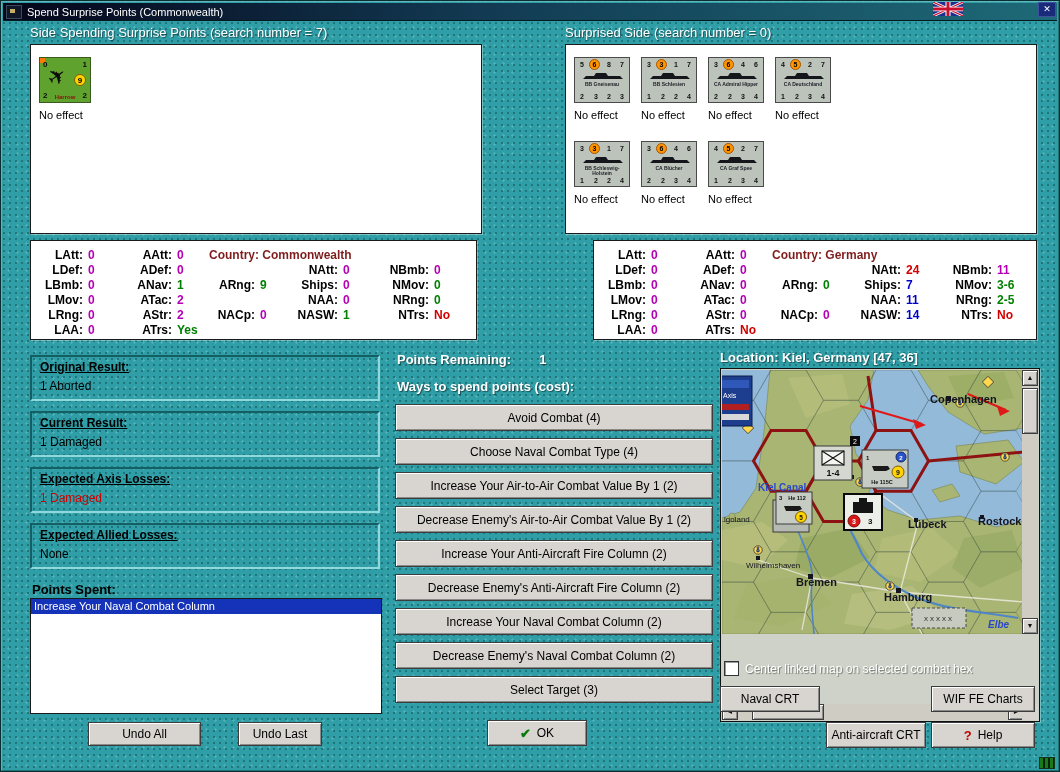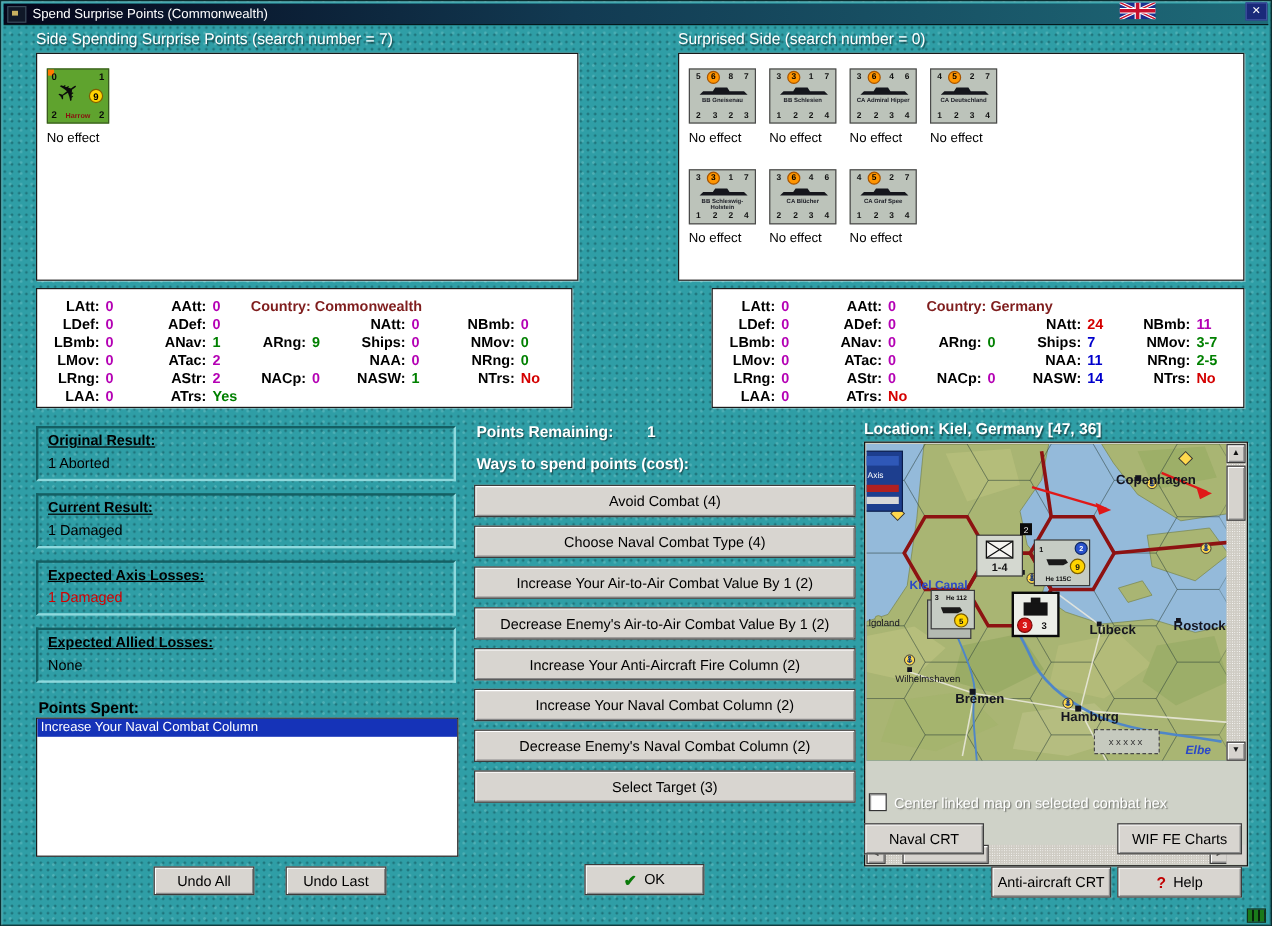--- a/index.html
+++ b/index.html
@@ -70,21 +70,21 @@
   #results-col{position:absolute;left:30px;top:355px;width:350px;}
   .rbox{height:46px;border:2px solid;border-color:#145f63 #8fd9dd #8fd9dd #145f63;padding:3px 8px;box-sizing:border-box;margin-bottom:10px;}
   .rtitle{font-weight:bold;font-size:12px;color:#000;text-decoration:underline;}
   .rval{font-size:12px;color:#000;margin-top:5px;}
   #pts-label{position:absolute;left:32px;top:582px;font-weight:bold;font-size:13px;color:#000;}
   #pts-list{position:absolute;left:30px;top:598px;width:350px;height:114px;background:#fff;border:1px solid #1a1a1a;overflow:hidden;}
   .ps-item{height:15px;line-height:15px;background:#1533b8;color:#fff;font-size:11px;padding-left:3px;white-space:nowrap;}
   
   .btn{background:#d8d5d0;border:1px solid #3c3c3c;box-shadow:inset 1px 1px 0 #ffffff, inset -1px -1px 0 #8a8a8a;
     font-size:12px;color:#000;display:flex;align-items:center;justify-content:center;box-sizing:border-box;position:absolute;cursor:default;white-space:nowrap;}
-  #undo-all{left:88px;top:722px;width:84px;height:24px;margin-left:40px;}
+  #undo-all{left:88px;top:722px;width:113px;height:24px;}
   #undo-last{left:238px;top:722px;width:84px;height:24px;}
   #ok-btn{left:487px;top:720px;width:100px;height:26px;gap:6px;}
   #naval-crt{left:720px;top:686px;width:100px;height:26px;}
   #wif-charts{left:931px;top:686px;width:104px;height:26px;}
   #aa-crt{left:826px;top:722px;width:100px;height:26px;}
   #help-btn{left:931px;top:722px;width:104px;height:26px;gap:6px;}
   .ok-check{color:#0a7a0a;font-weight:bold;font-size:13px;}
   .help-q{color:#c00000;font-weight:bold;font-size:13px;}
   
   #pts-rem{position:absolute;left:397px;top:352px;color:#fff;font-weight:bold;font-size:13px;text-shadow:1px 1px 1px rgba(0,0,0,.5);}
@@ -358,21 +358,21 @@
         <div class="stat-row"><span class="lbl"></span><span class="val"></span></div>
         <div class="stat-row"><span class="lbl">NAtt:</span><span class="val" style="color: rgb(212, 0, 0);">24</span></div>
         <div class="stat-row"><span class="lbl">Ships:</span><span class="val" style="color: rgb(0, 0, 204);">7</span></div>
         <div class="stat-row"><span class="lbl">NAA:</span><span class="val" style="color: rgb(0, 0, 204);">11</span></div>
         <div class="stat-row"><span class="lbl">NASW:</span><span class="val" style="color: rgb(0, 0, 204);">14</span></div>
         <div class="stat-row"><span class="lbl"></span><span class="val"></span></div>
       </div>
     <div class="stat-col sc5">
         <div class="stat-row"><span class="lbl"></span><span class="val"></span></div>
         <div class="stat-row"><span class="lbl">NBmb:</span><span class="val" style="color: rgb(180, 0, 180);">11</span></div>
-        <div class="stat-row"><span class="lbl">NMov:</span><span class="val" style="color: rgb(0, 128, 0);">3-7</span></div>
+        <div class="stat-row"><span class="lbl">NMov:</span><span class="val" style="color: rgb(0, 128, 0);">3-6</span></div>
         <div class="stat-row"><span class="lbl">NRng:</span><span class="val" style="color: rgb(0, 128, 0);">2-5</span></div>
         <div class="stat-row"><span class="lbl">NTrs:</span><span class="val" style="color: rgb(212, 0, 0);">No</span></div>
         <div class="stat-row"><span class="lbl"></span><span class="val"></span></div>
       </div>
   </div>
 
   <div id="results-col">
 
       <div class="rbox">
         <div class="rtitle">Original Result:</div>
@@ -413,20 +413,21 @@
       <div class="sbtn">Avoid Combat (4)</div>
 
       <div class="sbtn">Choose Naval Combat Type (4)</div>
 
       <div class="sbtn">Increase Your Air-to-Air Combat Value By 1 (2)</div>
 
       <div class="sbtn">Decrease Enemy's Air-to-Air Combat Value By 1 (2)</div>
 
       <div class="sbtn">Increase Your Anti-Aircraft Fire Column (2)</div>
 
+      <div class="sbtn">Decrease Enemy's Anti-Aircraft Fire Column (2)</div>
 
       <div class="sbtn">Increase Your Naval Combat Column (2)</div>
 
       <div class="sbtn">Decrease Enemy's Naval Combat Column (2)</div>
 
       <div class="sbtn">Select Target (3)</div>
     </div>
 
   <div class="btn" id="ok-btn">
     <span class="ok-check">✔</span>

